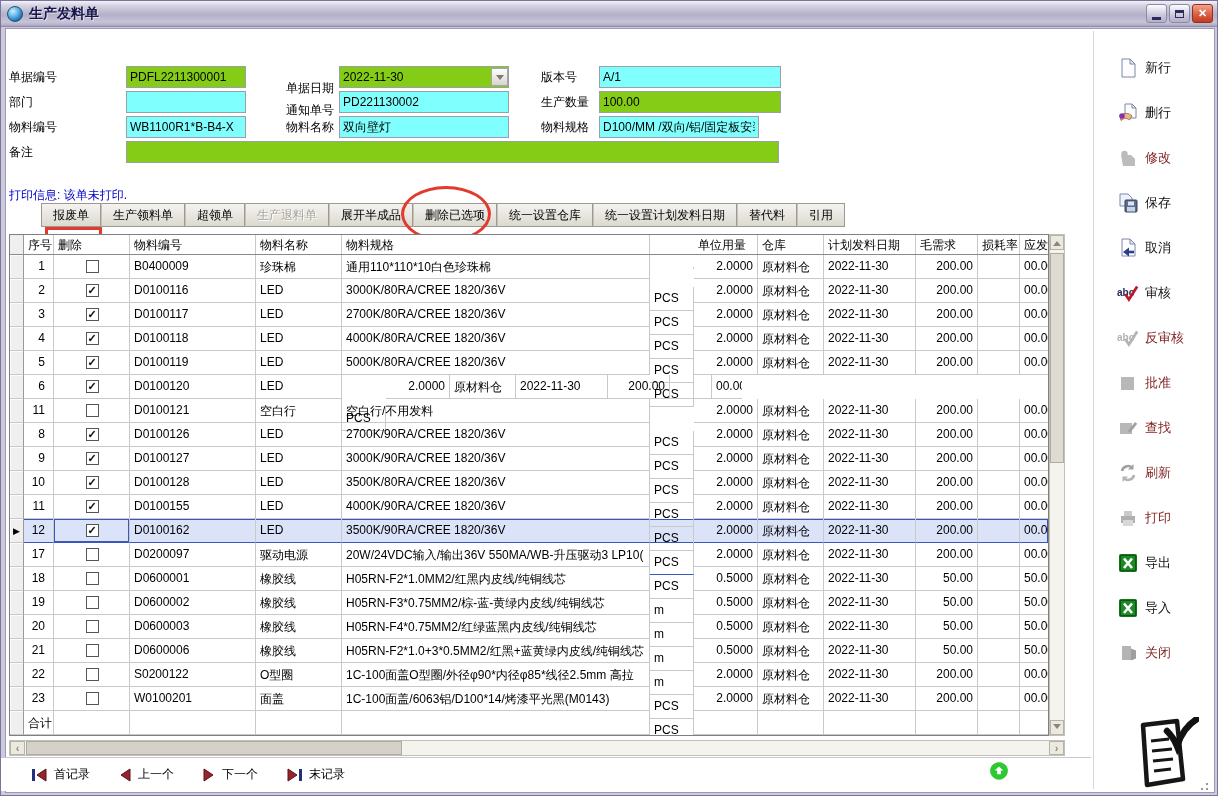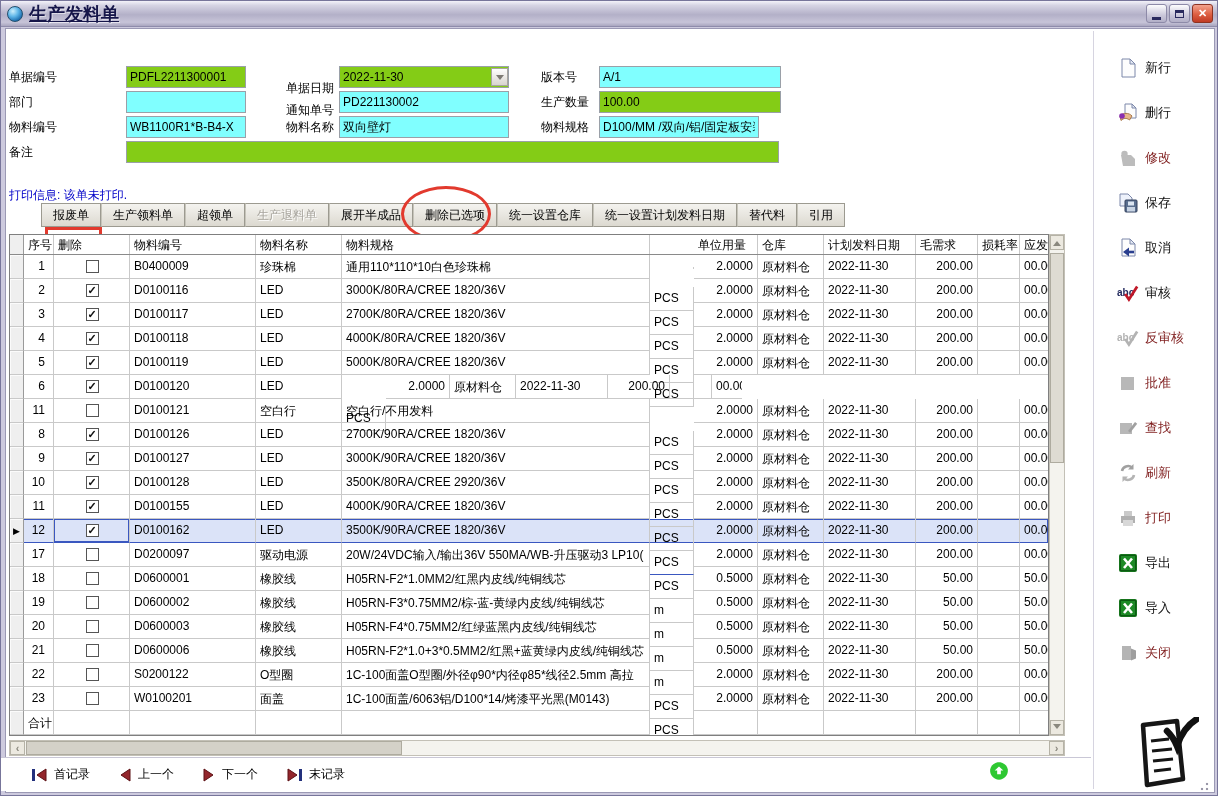--- a/index.html
+++ b/index.html
@@ -10,21 +10,21 @@
   }
   
   .titlebar {
     position:absolute; left:0; top:0; width:1218px; height:26px;
     background:linear-gradient(180deg,#f3f2f9 0%,#d5d3e3 18%,#b3b0c8 55%,#c7c4d8 85%,#a9a6bf 100%);
     display:flex; align-items:center; padding:0 6px; border-bottom:1px solid #8f8cab;
   }
   .app-icon { width:16px; height:16px; border-radius:50%;
     background:radial-gradient(circle at 35% 30%, #cdeffc 0%, #5fb6e8 40%, #1565a8 80%, #0d3f6e 100%);
     border:1px solid #24506e; margin-right:6px; flex:0 0 auto; }
-  .title-text { font-weight:bold; font-size:18px; color:#16164a; text-shadow:1px 1px 0 rgba(255,255,255,.55);text-decoration:underline; }
+  .title-text { font-weight:bold; font-size:14px; color:#16164a; text-shadow:1px 1px 0 rgba(255,255,255,.55); }
   .win-controls { margin-left:auto; display:flex; gap:2px; }
   .win-btn { width:21px; height:19px; border:1px solid #8d8aa8; border-radius:3px;
     background:linear-gradient(180deg,#fdfdfe,#cac7da 60%,#b2afc7); display:flex; align-items:center; justify-content:center;
     font-size:11px; color:#2a2a5e; font-weight:bold; }
   .win-btn.close { background:linear-gradient(180deg,#f3a38e,#dd5f42 55%,#c03a24); color:#fff; border-color:#8d3322; }
   .glyph-min { width:9px; height:3px; background:#2a2a5e; margin-top:9px; }
   .glyph-max { width:9px; height:8px; border:1.5px solid #2a2a5e; border-top-width:3px; }
   
   .client { position:absolute; left:4px; top:27px; width:1210px; height:765px; background:#fff; border:1px solid #9b99b4; }
   .side-divider { position:absolute; left:1092px; top:30px; height:758px; width:1px; background:#d6d4e0; }
@@ -336,21 +336,21 @@
           <div class="c12 cell rnum">00.00</div>
         </div>
         <div class="trow">
           <div class="c0 gut"></div>
           <div class="c1 cell num">10</div>
           <div class="c2 cell delcell">
             <span class="cb">✓</span>
           </div>
           <div class="c3 cell">D0100128</div>
           <div class="c4 cell">LED</div>
-          <div class="c5 cell">3500K/80RA/CREE 2920/36V</div>
+          <div class="c5 cell">3500K/80RA/CREE 1820/36V</div>
           <div class="c6 cell">PCS</div>
           <div class="c7 cell rnum">2.0000</div>
           <div class="c8 cell">原材料仓</div>
           <div class="c9 cell">2022-11-30</div>
           <div class="c10 cell rnum">200.00</div>
           <div class="c11 cell"></div>
           <div class="c12 cell rnum">00.00</div>
         </div>
         <div class="trow">
           <div class="c0 gut"></div>

